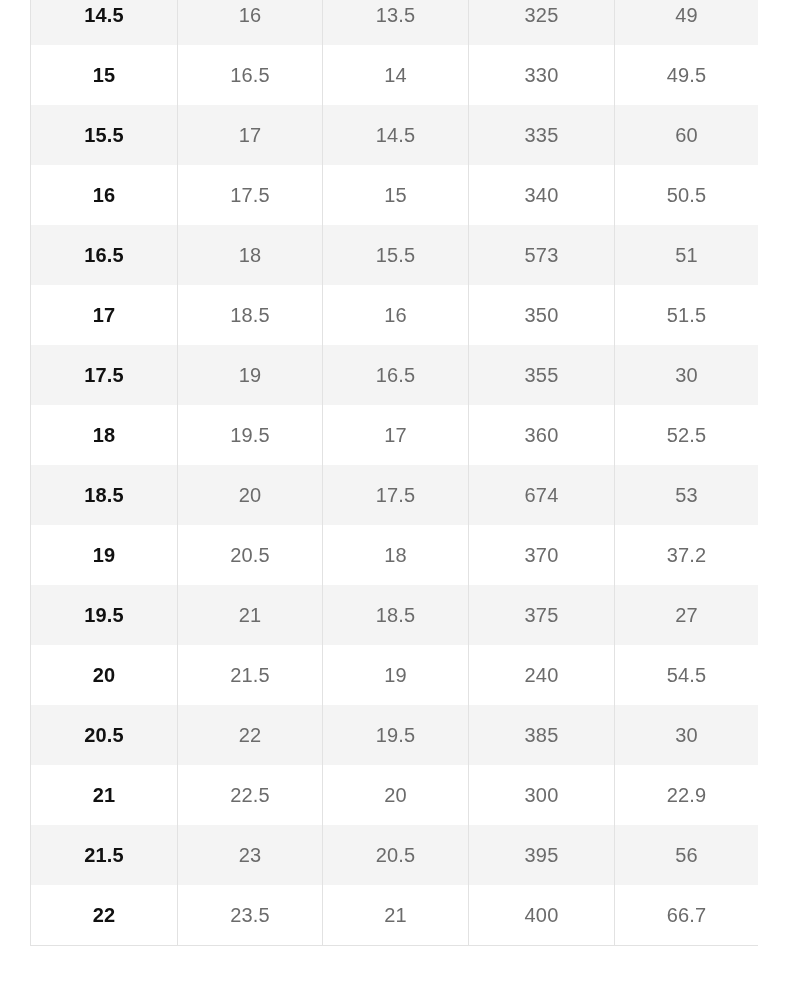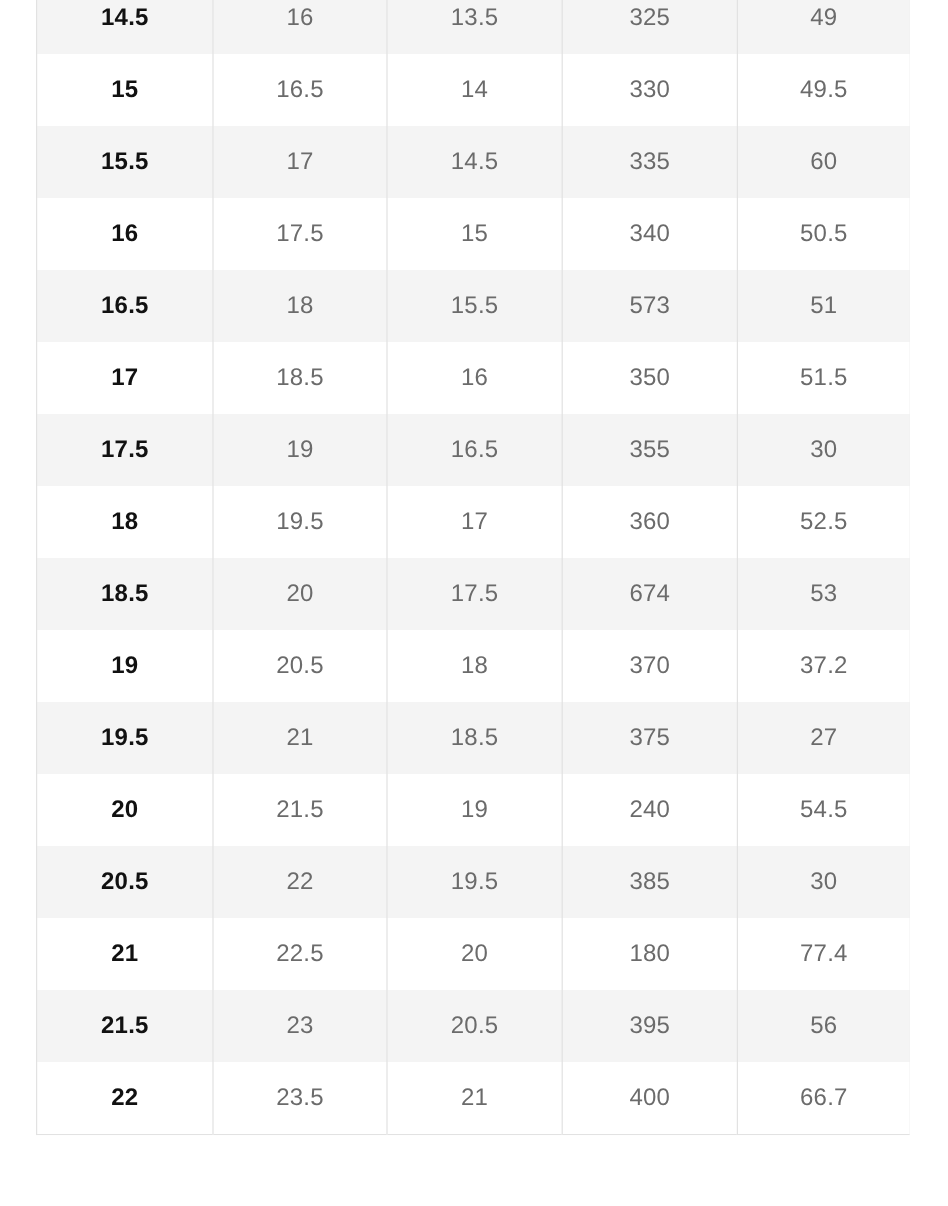--- a/index.html
+++ b/index.html
@@ -193,22 +193,22 @@
             <td class="primary">20.5</td>
             <td>22</td>
             <td>19.5</td>
             <td>385</td>
             <td>30</td>
           </tr>
           <tr>
             <td class="primary">21</td>
             <td>22.5</td>
             <td>20</td>
-            <td>180</td>
-            <td>77.4</td>
+            <td>300</td>
+            <td>22.9</td>
           </tr>
           <tr>
             <td class="primary">21.5</td>
             <td>23</td>
             <td>20.5</td>
             <td>395</td>
             <td>56</td>
           </tr>
           <tr>
             <td class="primary">22</td>

